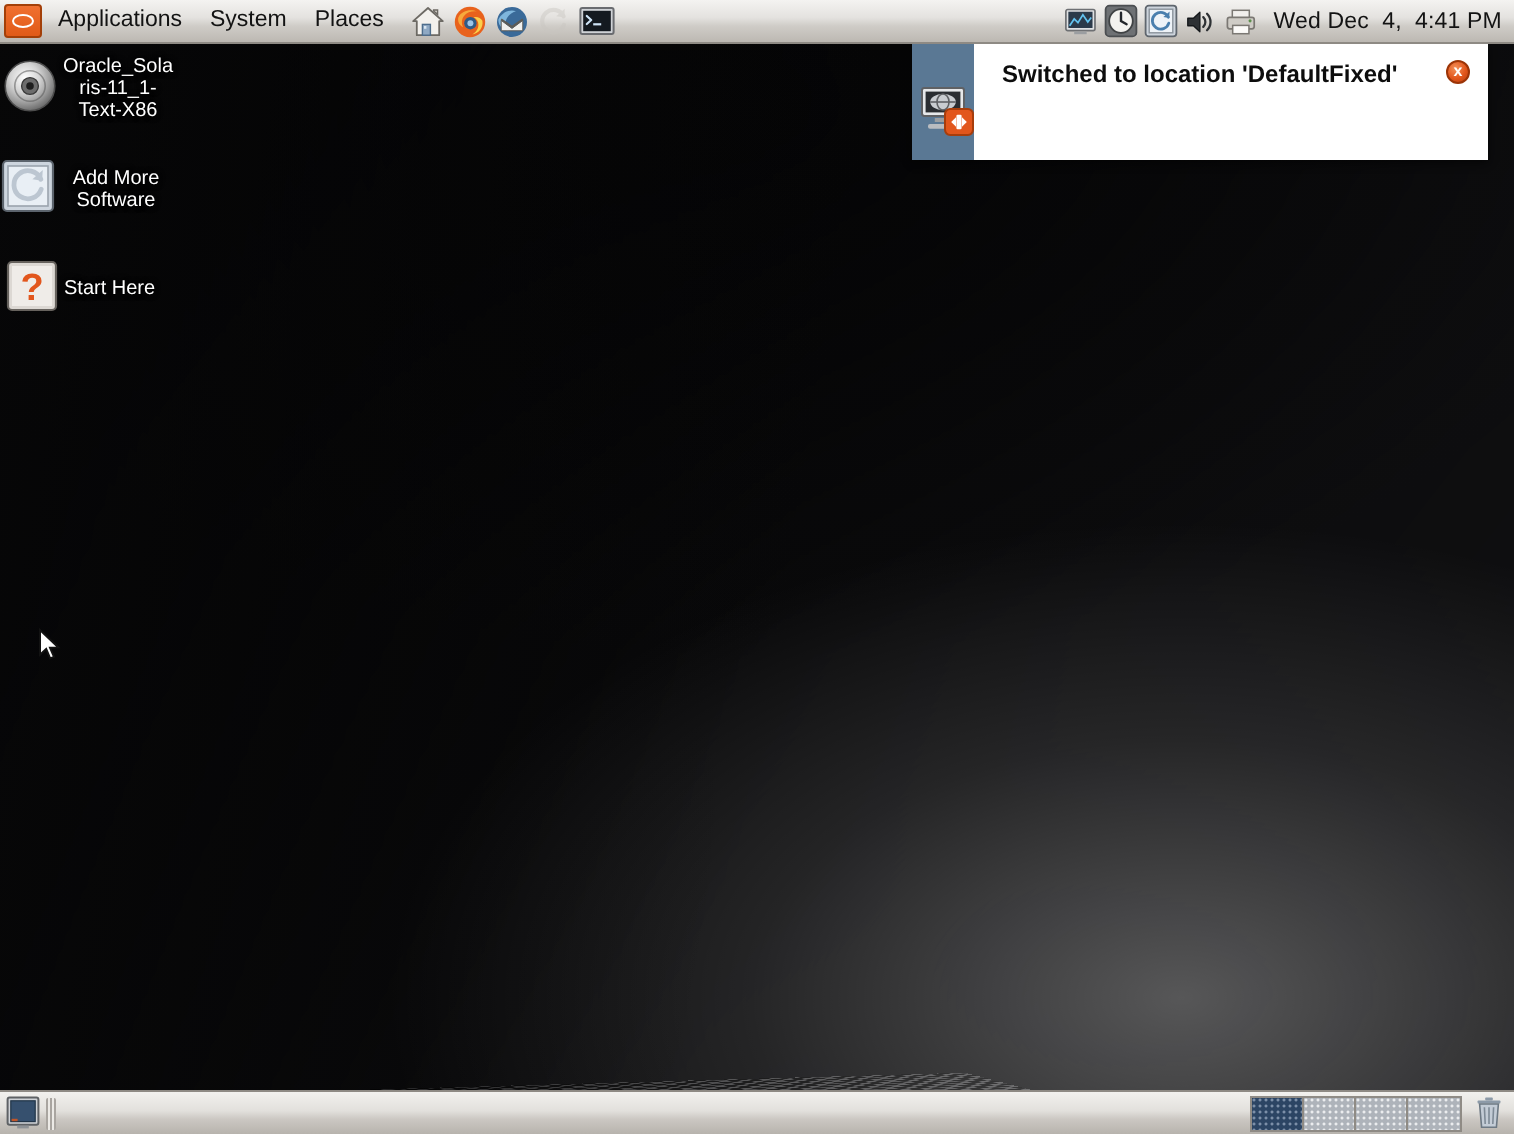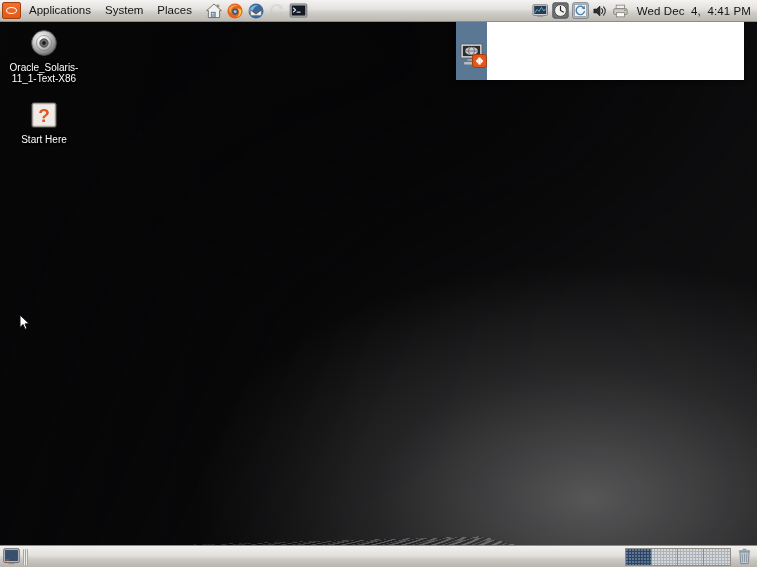--- a/index.html
+++ b/index.html
@@ -139,21 +139,21 @@
     position: absolute;
     left: 0; top: 24px;
     width: 92px;
     z-index: 10;
   }
   .desk-icon {
     width: 88px;
     margin: 0 0 10px 0;
     padding: 3px 0 2px 0;
     display: flex;
-    flex-direction: column;
+    flex-direction: row;
     align-items: center;
     text-align: center;
   }
   .desk-icon .glyph {
     width: 32px; height: 32px;
     display: flex; align-items: center; justify-content: center;
     margin-bottom: 3px;
   }
   .desk-icon .label {
     font-size: 10px;
@@ -420,20 +420,31 @@
           </defs>
           <circle cx="15" cy="15" r="12.4" fill="url(#discg)" stroke="#4d4d4d" stroke-width="0.8"></circle>
           <circle cx="15" cy="15" r="7.6" fill="none" stroke="rgba(90,90,90,0.55)" stroke-width="0.8"></circle>
           <circle cx="15" cy="15" r="4.2" fill="#6c6c6c" stroke="#3a3a3a" stroke-width="0.7"></circle>
           <circle cx="15" cy="15" r="1.9" fill="#1d1d1d"></circle>
         </svg>
       </div>
       <div class="label">Oracle_Solaris-11_1-Text-X86</div>
     </div>
 
+    <div class="desk-icon">
+      <div class="glyph">
+        <svg width="28" height="28" viewBox="0 0 28 28">
+          <rect x="1.5" y="1.5" width="25" height="25" rx="2" fill="#cdd5de" stroke="#5c646d" stroke-width="1.1"></rect>
+          <rect x="4" y="4" width="20" height="20" fill="#e9eff5" stroke="#9aa3ad" stroke-width="0.8"></rect>
+          <path d="M20.4 10.6 A7 7 0 1 0 20.6 15.6" fill="none" stroke="#bcc6d1" stroke-width="2.4" stroke-linecap="round"></path>
+          <path d="M21.4 6.0 L21.0 11.4 L16.2 10.6 Z" fill="#bcc6d1"></path>
+        </svg>
+      </div>
+      <div class="label">Add More Software</div>
+    </div>
 
     <div class="desk-icon">
       <div class="glyph">
         <svg width="28" height="28" viewBox="0 0 28 28">
           <rect x="2" y="2" width="24" height="24" rx="2" fill="#dcd8d3" stroke="#66625d" stroke-width="1.1"></rect>
           <rect x="4" y="4" width="20" height="20" fill="#efece8"></rect>
           <text x="14" y="21" font-family="Liberation Sans, sans-serif" font-size="19" font-weight="bold" fill="#e2561c" text-anchor="middle">?</text>
         </svg>
       </div>
       <div class="label">Start Here</div>
@@ -451,20 +462,26 @@
           <path d="M5.1 9 h12.8" stroke="#5f6164" stroke-width="0.8"></path>
           <rect x="7.4" y="17" width="9" height="2" fill="#9b9ea1"></rect>
           <rect x="4" y="20" width="16" height="2.4" rx="1" fill="#b9bcc0"></rect>
           <rect x="12.5" y="12.5" width="14" height="13" rx="2.6" fill="#e2561c" stroke="#a83d0b" stroke-width="1"></rect>
           <rect x="18.2" y="15.4" width="2.6" height="7.2" rx="0.6" fill="#ffffff"></rect>
           <path d="M15.6 19 l2.4 -2.4 v4.8 z" fill="#ffffff"></path>
           <path d="M23.4 19 l-2.4 -2.4 v4.8 z" fill="#ffffff"></path>
         </svg>
       </div>
     </div>
+    <div id="notif-body">
+      <div id="notif-title">Switched to location 'DefaultFixed'</div>
+      <div id="notif-close">
+        <span>x</span>
+      </div>
+    </div>
   </div>
 
   <div id="cursor">
     <svg width="12" height="18" viewBox="0 0 12 18">
       <path d="M1 1 L1 13.4 L4.1 10.5 L6.1 15.2 L8.0 14.4 L6.0 9.9 L10.2 9.7 Z" fill="#ffffff" stroke="#121212" stroke-width="1"></path>
     </svg>
   </div>
 
   <div id="bottom-panel">
 

